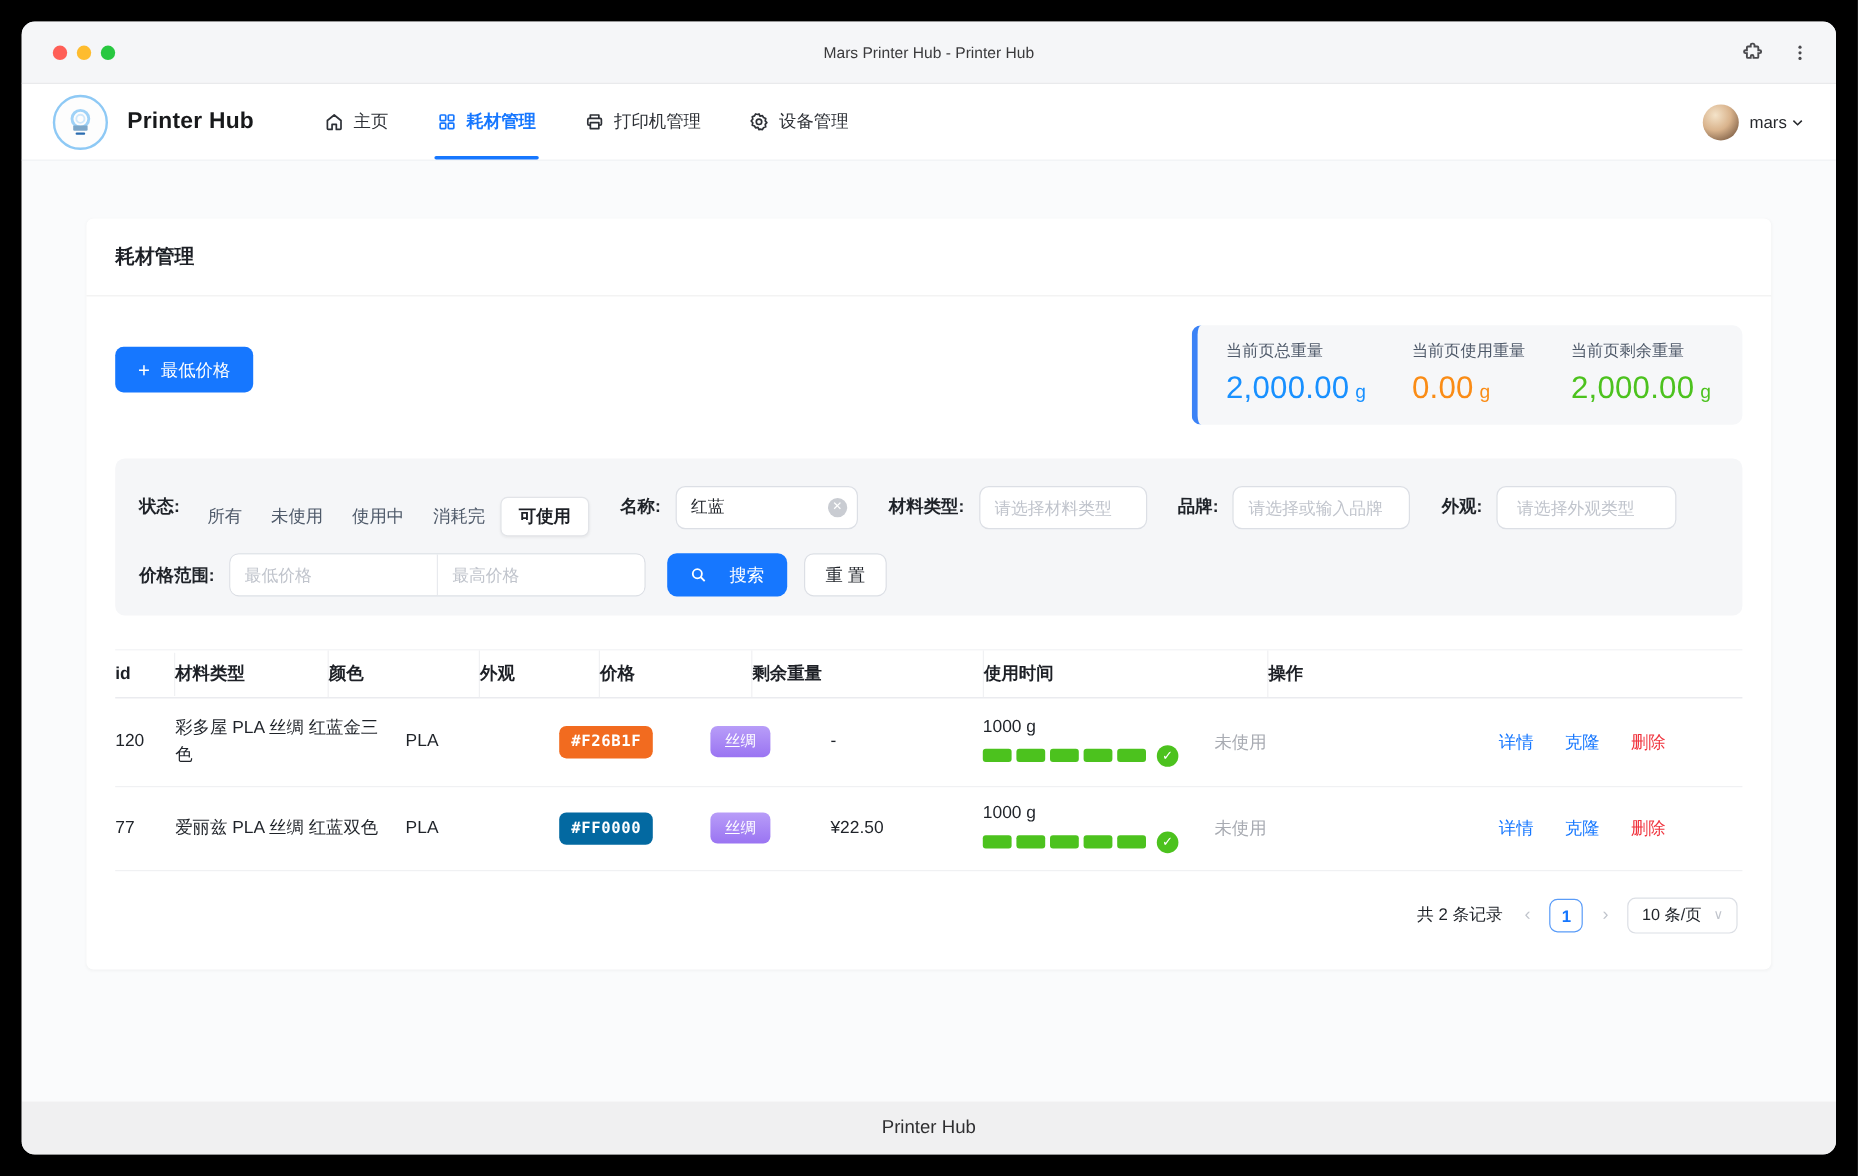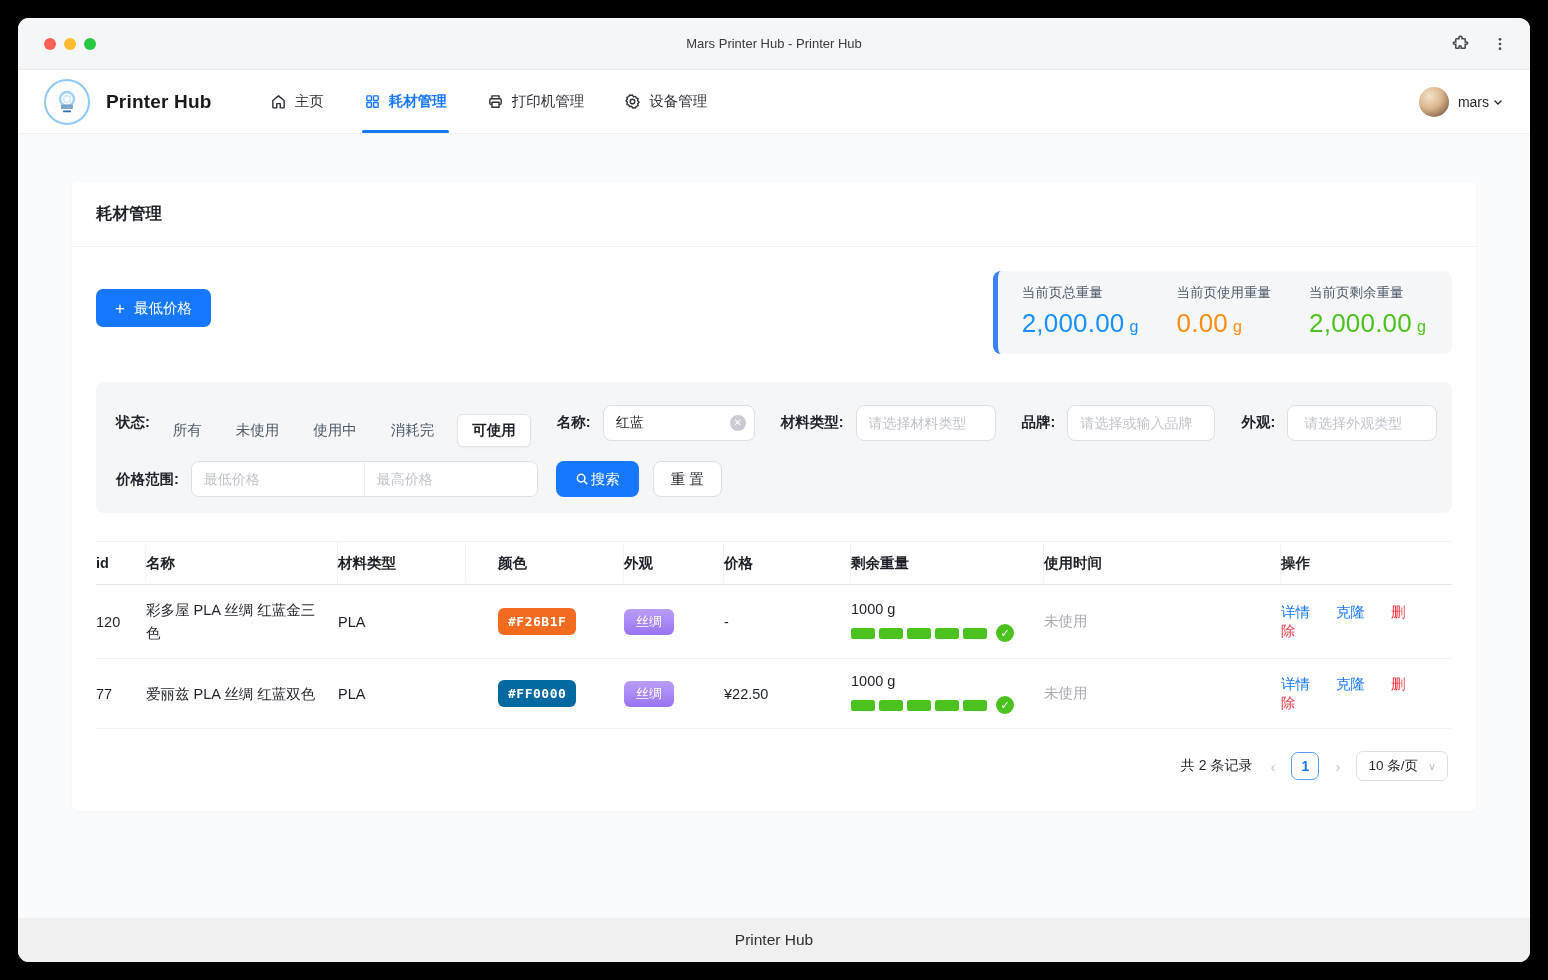--- a/index.html
+++ b/index.html
@@ -43,51 +43,51 @@
   .stats { background:#f6f7f9; border-left:5px solid #3b82f6; border-radius:8px; padding:13px 26px 15px 24px; display:flex; gap:38px; }
   .stat-label { font-size:13.5px; color:#4e5969; margin-bottom:6px; }
   .stat-value { font-size:26px; font-weight:500; letter-spacing:.2px; }
   .stat-value .unit { font-size:16px; margin-left:5px; font-weight:500; }
 
   
   .filters { background:#f5f6f8; border-radius:8px; padding:16px 20px; margin-bottom:28px; }
   .frow { display:flex; align-items:center; }
   .frow + .frow { margin-top:14px; }
   .flabel { font-size:14.5px; font-weight:600; color:#1f2329; margin-right:12px; white-space:nowrap; }
-  .status-group { display:flex; align-items:flex-start; gap:12px; margin-right:26px;margin-top:16px; }
+  .status-group { display:flex; align-items:flex-start; gap:2px; margin-right:26px;margin-top:16px; }
   .status-opt { font-size:14.5px; color:#4e5969; padding:7px 11px; border-radius:6px; cursor:pointer; white-space:nowrap; }
   .status-opt.active { background:#fff; border:1px solid #e2e4e8; color:#1d2026; font-weight:600; padding:6px 14px; box-shadow:0 1px 2px rgba(0,0,0,.05); }
   .input-wrap { position:relative; display:inline-flex; align-items:center; }
   .f-input { height:36px; border:1px solid #dcdfe5; border-radius:8px; background:#fff; font-size:14px; color:#1f2329; padding:0 12px; font-family:inherit; outline:none; }
   .f-input::placeholder { color:#c0c4cc; }
   .w-name { width:152px; padding-right:30px; }
   .w-material { width:140px; }
   .w-brand { width:148px; }
   .w-appearance { width:150px;padding-left:16px; }
   .clear-ico { position:absolute; right:9px; width:16px; height:16px; border-radius:50%; background:#c9ccd2; color:#fff; font-size:10px; line-height:16px; text-align:center; cursor:pointer; }
   .gap-r { margin-right:26px; }
   .price-join { display:flex; background:#fff; border:1px solid #dcdfe5; border-radius:8px; overflow:hidden; margin-right:18px; }
   .price-join input { height:34px; border:none; width:172px; font-size:14px; padding:0 12px; font-family:inherit; outline:none; color:#1f2329; }
   .price-join input::placeholder { color:#c0c4cc; }
   .price-divider { width:1px; background:#e8eaee; margin:0; }
-  .btn-search { display:inline-flex; align-items:center; gap:2px; background:#1677ff; color:#fff; border:none; border-radius:8px; height:36px; padding:0 19px; font-size:14.5px; font-family:inherit; cursor:pointer; margin-right:14px; }
+  .btn-search { display:inline-flex; align-items:center; gap:19px; background:#1677ff; color:#fff; border:none; border-radius:8px; height:36px; padding:0 19px; font-size:14.5px; font-family:inherit; cursor:pointer; margin-right:14px; }
   .btn-reset { background:#fff; border:1px solid #dcdfe5; border-radius:8px; height:36px; padding:0 17px; font-size:14.5px; font-weight:500; color:#1f2329; font-family:inherit; cursor:pointer; }
 
   
   .tbl { width:100%; }
   .trow { display:flex; align-items:center; }
   .thead { border-top:1px solid #f2f3f5; border-bottom:1px solid #e5e6eb; }
   .thead .tcell { font-weight:700; color:#1d2026; padding:10px 10px 10px 0; font-size:14.5px; border-right:1px solid #f0f1f3; }
   .thead .tcell:last-child { border-right:none; }
   .tr-data { border-bottom:1px solid #f0f1f3; }
   .tcell { font-size:14.5px; color:#1f2329; padding:14px 10px 14px 0; }
   .c-id { width:50px; flex:0 0 auto; }
   .c-name { width:192px; flex:0 0 auto; line-height:1.55; }
   .c-material { width:128px; flex:0 0 auto; }
-  .c-color { width:126px; flex:0 0 auto;margin-left:32px; }
+  .c-color { width:126px; flex:0 0 auto; }
   .c-appearance { width:100px; flex:0 0 auto; }
   .c-price { width:127px; flex:0 0 auto; }
   .c-weight { width:193px; flex:0 0 auto; }
   .c-usage { width:237px; flex:0 0 auto; }
   .c-actions { flex:1 1 auto; }
   .color-badge { display:inline-block; color:#fff; font-family:"DejaVu Sans Mono","Liberation Mono",monospace; font-size:13px; font-weight:700; padding:6px 10px; border-radius:6px; letter-spacing:.5px; }
   .app-badge { display:inline-block; color:#fff; font-size:13px; padding:4px 12px; border-radius:6px; background:linear-gradient(180deg,#b89df8 0%,#9a74f2 100%); }
   .weight-val { margin-bottom:7px; }
   .seg-row { display:flex; align-items:center; }
   .seg { width:24px; height:11px; border-radius:2.5px; background:#4cc21e; margin-right:4px; }
@@ -269,21 +269,20 @@
                   </svg>
                 <span>搜索</span>
               </button>
               <button class="btn-reset">重 置</button>
             </div>
           </div>
 
           <div class="tbl">
             <div class="trow thead">
               <div class="tcell c-id">id</div>
-              <div class="tcell c-name">名称</div>
               <div class="tcell c-material">材料类型</div>
               <div class="tcell c-color">颜色</div>
               <div class="tcell c-appearance">外观</div>
               <div class="tcell c-price">价格</div>
               <div class="tcell c-weight">剩余重量</div>
               <div class="tcell c-usage">使用时间</div>
               <div class="tcell c-actions">操作</div>
             </div>
 
             <div class="trow tr-data">

